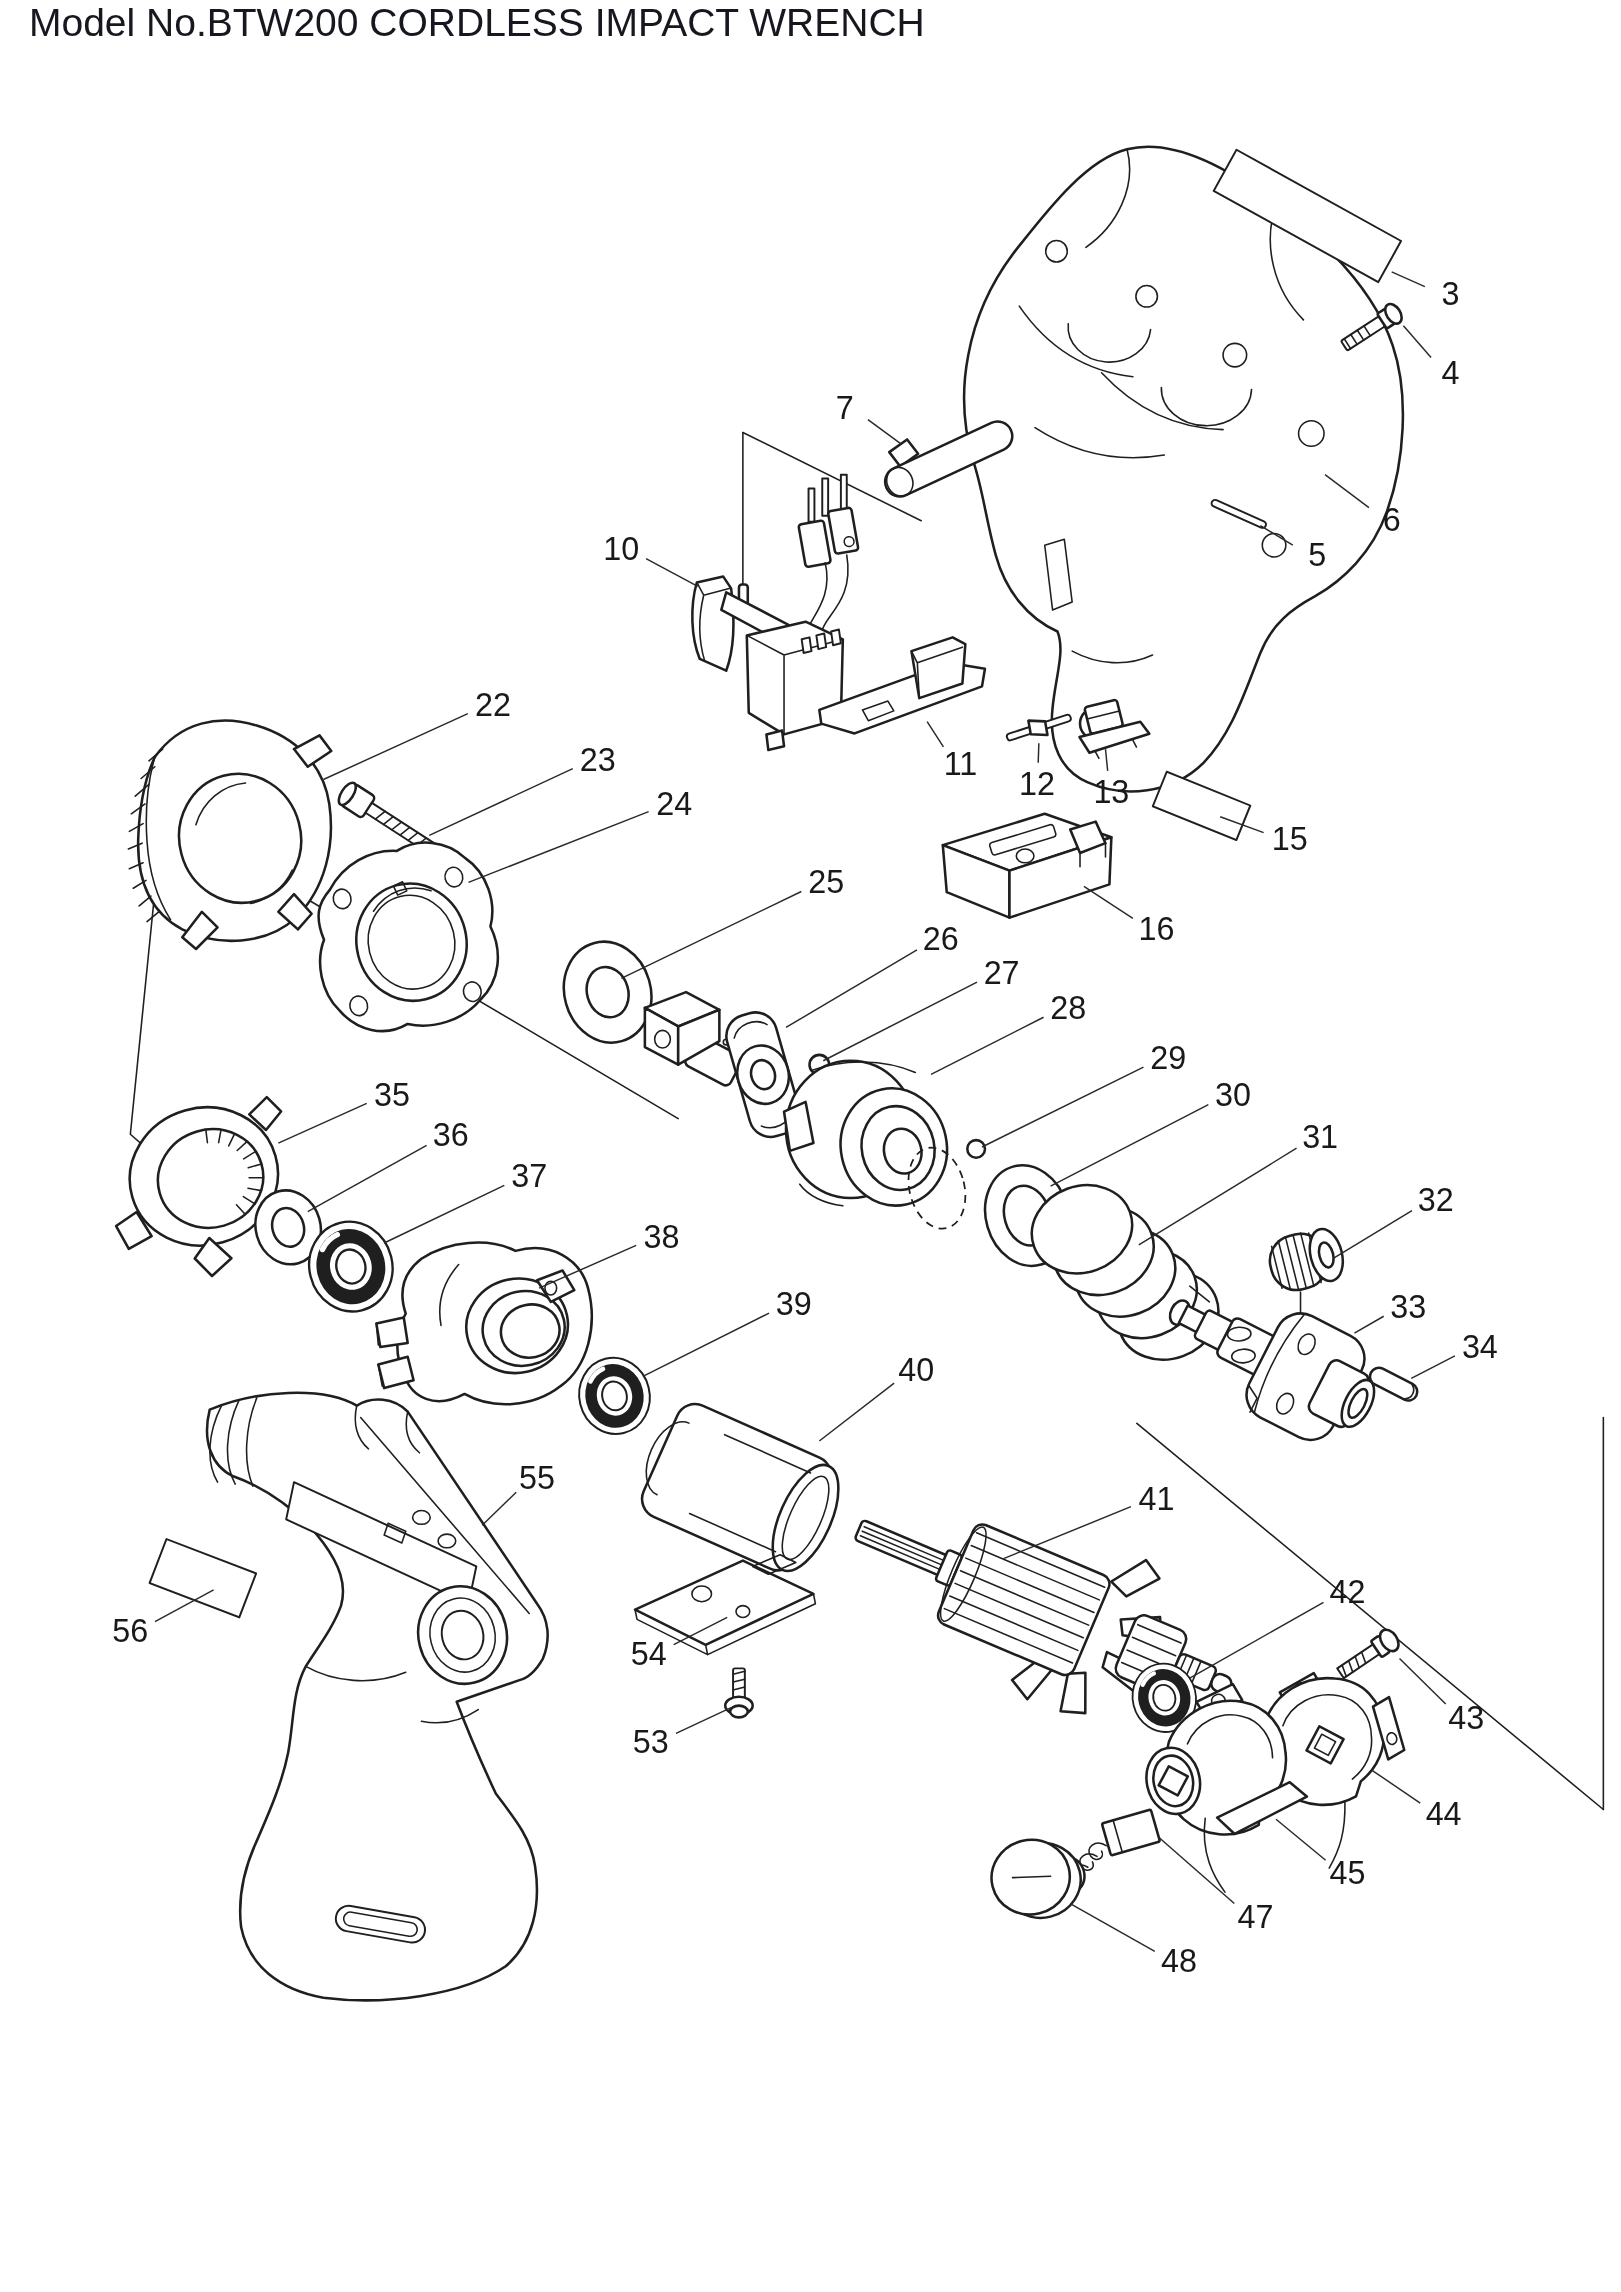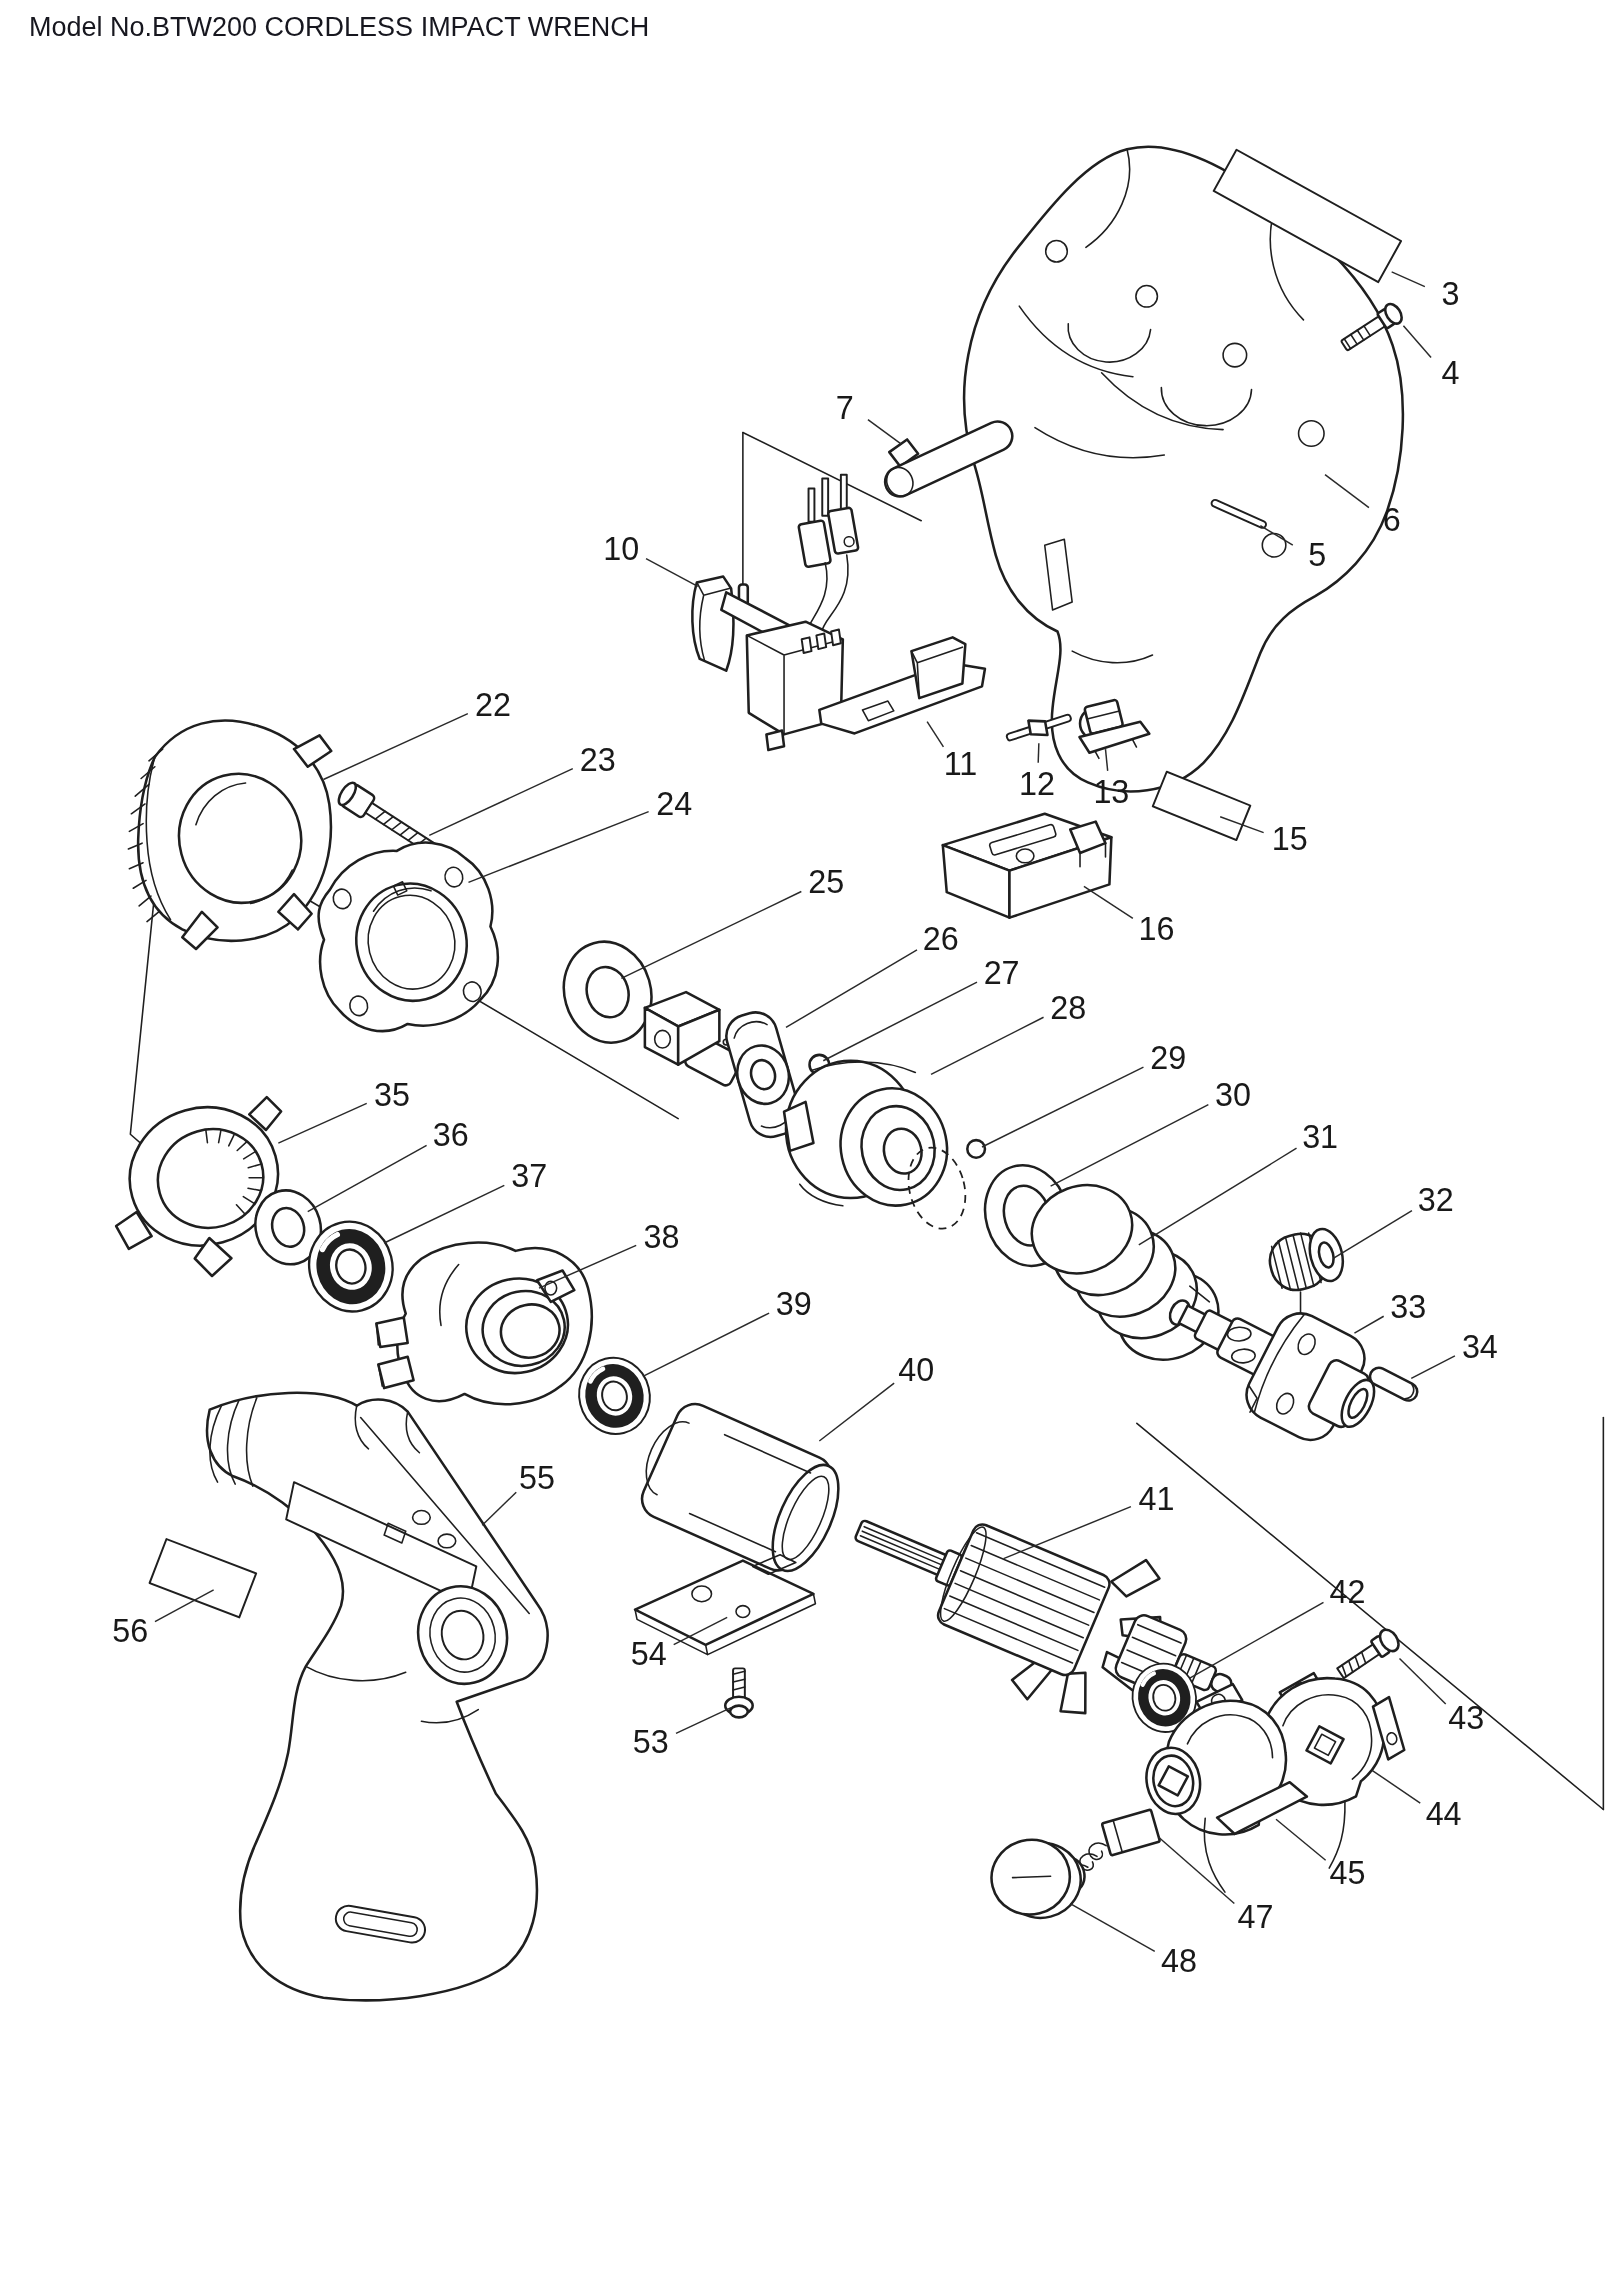--- a/index.html
+++ b/index.html
@@ -1,18 +1,18 @@
 <!DOCTYPE html>
 <html><head>
 <meta charset="utf-8">
 <style>
   html,body{margin:0;padding:0;background:#fff;}
   .page{position:relative;width:1621px;height:2293px;background:#ffffff;overflow:hidden;
         font-family:"Liberation Sans","DejaVu Sans",sans-serif;}
-  .title{position:absolute;left:29px;top:12px;font-size:27px;font-weight:400;
+  .title{position:absolute;left:29px;top:1px;font-size:39px;font-weight:400;
          color:#17171f;letter-spacing:0px;white-space:nowrap;}
   svg{display:block;position:absolute;left:0;top:0;}
   .ol{fill:#ffffff;stroke:#1f1f1f;stroke-width:2.6;stroke-linejoin:round;stroke-linecap:round;}
   .olt{fill:#ffffff;stroke:#1f1f1f;stroke-width:2;stroke-linejoin:round;stroke-linecap:round;}
   .dt{fill:none;stroke:#1f1f1f;stroke-width:1.6;stroke-linejoin:round;stroke-linecap:round;}
   .blk{fill:#1f1f1f;stroke:none;}
   .dash{fill:none;stroke:#1f1f1f;stroke-width:1.8;stroke-dasharray:8 6;}
   .lead{stroke:#2a2a2a;stroke-width:1.5;}
   .lbl{font-family:"Liberation Sans","DejaVu Sans",sans-serif;font-size:33px;fill:#191919;}
 </style>

